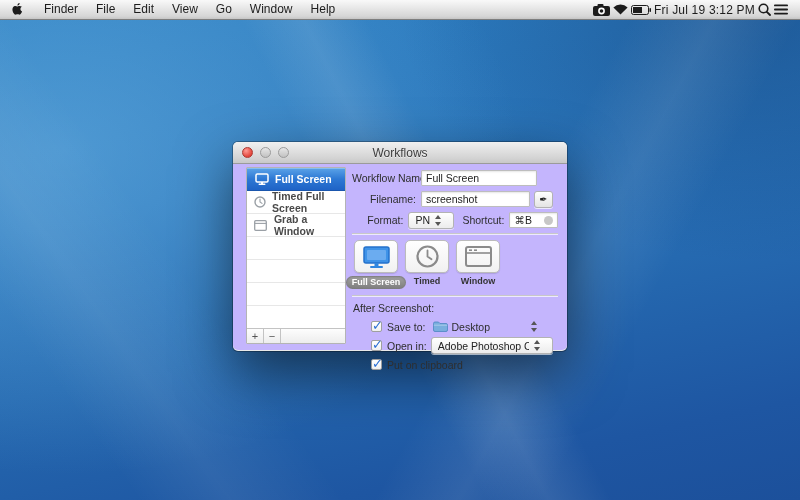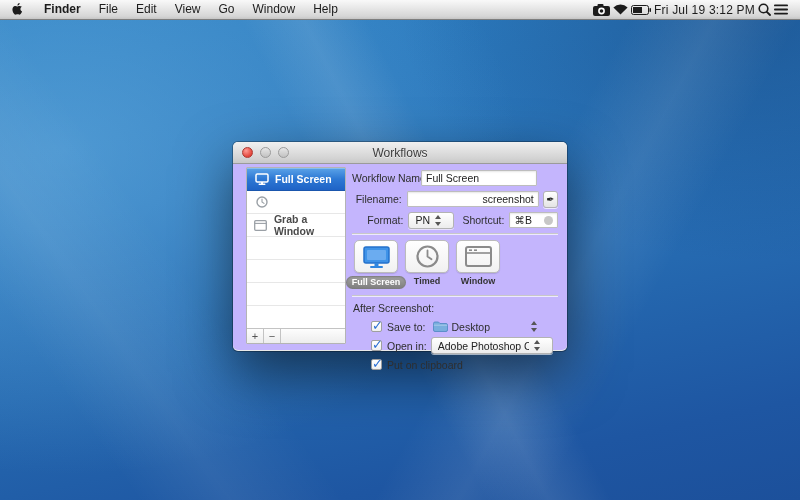--- a/index.html
+++ b/index.html
@@ -19,21 +19,21 @@
       linear-gradient(168deg, #2e80c2 0%, #2b77bc 35%, #2569b0 60%, #1e56a2 85%, #1c509b 100%);
   }
 
   
   .menubar { position:absolute; left:0; top:0; width:800px; height:20px;
     background:linear-gradient(#f9f9f9,#d6d6d6 85%,#c6c6c6);
     border-bottom:1px solid #7e7e7e;
     display:flex; align-items:center; font-size:12px; color:#1c1c1c; z-index:50; }
   .menubar .apple { padding:0 10px 0 12px; display:flex; align-items:center; }
   .menubar .mitem { padding:0 9px; height:20px; line-height:19px; cursor:default; }
-  .menubar .mitem.app { font-weight:bold; }
+  .menubar .mitem.app { font-weight:normal; }
   .menubar .spacer { flex:1; }
   .menubar .status { display:flex; align-items:center; gap:3px; padding-right:12px; }
   .menubar .clock { font-size:12px; letter-spacing:0.2px; }
 
   
   .window { position:absolute; left:233px; top:142px; width:334px; height:209px;
     border-radius:5px;
     box-shadow:0 22px 55px rgba(0,0,0,0.55), 0 0 0 1px rgba(0,0,0,0.28);
     background:#e9e9e9; z-index:10; }
   .titlebar { height:22px; border-radius:5px 5px 0 0;
@@ -66,21 +66,21 @@
     display:flex; align-items:center; justify-content:center; line-height:1; cursor:default; }
 
   
   .panel { position:absolute; left:119px; top:6px; width:206px; }
   .frow { display:flex; align-items:center; height:16px; margin-bottom:5px; font-size:10.5px; color:#2e2e2e; }
   .flabel { width:64px; text-align:right; margin-right:5px; white-space:nowrap; }
   .tfield { height:16px; background:#fff; border:1px solid #bdbdbd; border-radius:1px;
     font-size:10.5px; color:#222; padding:0 4px; box-shadow:inset 0 1px 2px rgba(0,0,0,0.10);
     font-family:"Liberation Sans","DejaVu Sans",sans-serif; outline:none; }
   .wname { width:116px; }
-  .fname { width:132px;text-align:right; }
+  .fname { width:109px; }
   .auxbtn { width:19px; height:17px; margin-left:4px; border:1px solid #b3b3b3; border-radius:3px;
     background:linear-gradient(#ffffff,#e4e4e4); display:flex; align-items:center; justify-content:center;
     font-size:10px; color:#222; box-shadow:0 1px 0 rgba(255,255,255,0.7); }
   .popup { height:17px; border:1px solid #b3b3b3; border-radius:3px;
     background:linear-gradient(#ffffff,#ececec); display:flex; align-items:center;
     font-size:10.5px; color:#222; padding:0 10px 0 6px; box-shadow:0 1px 0 rgba(255,255,255,0.6); }
   .popup .ptext { flex:1; white-space:nowrap; overflow:hidden; }
   .updown { width:9px; height:11px; position:relative; margin-left:4px; flex:0 0 auto; }
   .updown::before { content:""; position:absolute; left:1px; top:0;
     border-left:3.5px solid transparent; border-right:3.5px solid transparent; border-bottom:4px solid #555; }
@@ -189,20 +189,21 @@
           </span>
           <span>Full Screen</span>
         </div>
         <div class="srow">
           <span class="sicon">
             <svg width="12" height="12" viewBox="0 0 12 12">
               <circle cx="6" cy="6" r="5" fill="none" stroke="#9aa0a6" stroke-width="1.4"></circle>
               <path d="M6 3v3l2 1.4" fill="none" stroke="#9aa0a6" stroke-width="1.1" stroke-linecap="round"></path>
             </svg>
           </span>
+          <span>Timed Full Screen</span>
         </div>
         <div class="srow">
           <span class="sicon">
             <svg width="13" height="11" viewBox="0 0 13 11">
               <rect x="0.7" y="0.7" width="11.6" height="9.6" rx="1" fill="none" stroke="#9aa0a6" stroke-width="1.3"></rect>
               <line x1="0.7" y1="3.4" x2="12.3" y2="3.4" stroke="#9aa0a6" stroke-width="1.1"></line>
             </svg>
           </span>
           <span>Grab a Window</span>
         </div>

